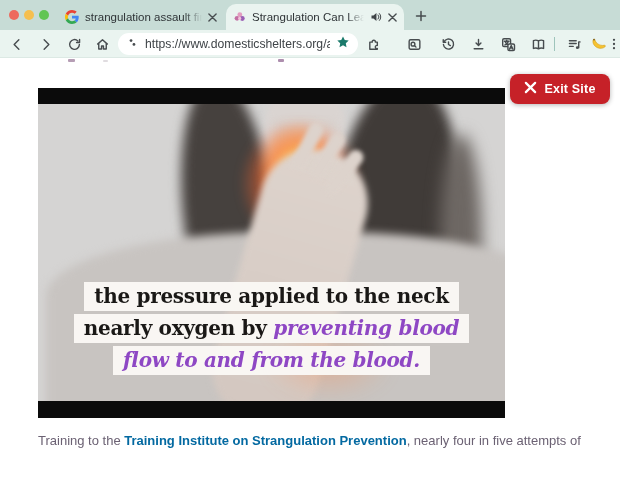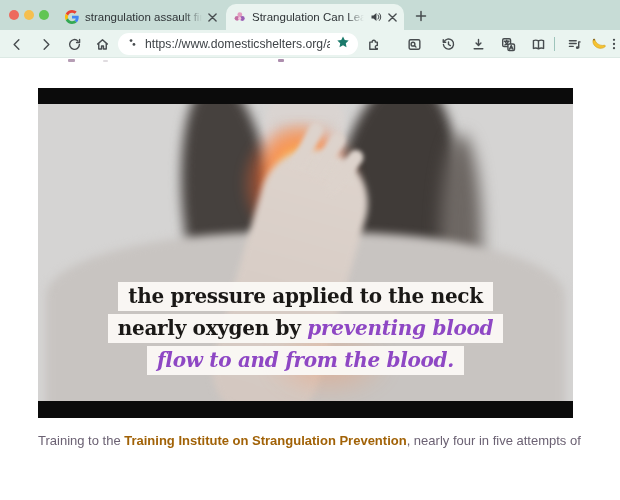--- a/index.html
+++ b/index.html
@@ -30,21 +30,21 @@
   .urlbar { position: absolute; left: 118px; top: 3px; width: 240px; height: 22px;
             background: #fff; border-radius: 11px; display: flex; align-items: center;
             padding: 0 8px; gap: 6px; }
   .url-text { flex: 1; font-size: 12.2px; color: #3f4448; white-space: nowrap; overflow: hidden; }
   .vsep { position: absolute; left: 554px; top: 7px; width: 1px; height: 14px; background: #9ec4bb; }
 
   
   .content { position: relative; height: 442px; background: #fff; }
   .remnant span { position: absolute; border-radius: 1px; opacity: .8; }
 
-  .video { position: absolute; left: 38px; top: 30px; width: 535px; height: 330px; }
+  .video { position: absolute; left: 38px; top: 30px; width: 467px; height: 330px; }
   .bar { width: 100%; background: #0b0b0b; } .bar.top { height: 16px; } .bar.bottom { height: 17px; }
   .photo { position: relative; height: 297px; background: #d5d4d3; overflow: hidden; }
   .photo div { position: absolute; }
   .hairL { left: 146px; top: -24px; width: 92px; height: 290px; background: #46413e;
            border-radius: 46% 54% 42% 58%; filter: blur(6px); transform: rotate(-5deg); }
   .hairR { left: 292px; top: -26px; width: 128px; height: 300px; background: #403b38;
            border-radius: 52% 48% 55% 45%; filter: blur(6px); transform: rotate(5deg); }
   .hairR2 { left: 402px; top: 30px; width: 42px; height: 210px; background: #6d6763;
             border-radius: 50%; filter: blur(8px); }
   .torso { left: 8px; top: 128px; width: 519px; height: 200px; background: #c8c4c1;
@@ -74,21 +74,21 @@
              line-height: 23px; letter-spacing: -0.3px; color: #1a1816; white-space: pre; }
   .cap-purple { color: #8e47c4; font-style: italic; }
 
   .exit { position: absolute; left: 510px; top: 16px; width: 100px; height: 30px; z-index: 20;
           background: #c62128; border-radius: 8px; display: flex; align-items: center;
           justify-content: center; gap: 7px; box-shadow: 0 1px 5px rgba(0,0,0,.3); cursor: pointer; }
   .exit-label { color: #fff; font-size: 12.5px; font-weight: 700; letter-spacing: .2px; }
 
   .para { position: absolute; left: 38px; top: 373px; width: 552px;
           font-size: 13px; line-height: 20px; color: #6b6173; }
-  .para b { color: #a16207; font-weight: 700; }
+  .para b { color: #0369a1; font-weight: 700; }
 </style>
 </head>
 <body>
 
 <div>
 
   <div class="tabstrip">
     <div class="traffic">
       <span class="tl red"></span>
       <span class="tl yellow"></span>
@@ -275,18 +275,26 @@
             <span class="cap-box"><span>nearly oxygen by </span><span class="cap-purple">preventing blood</span></span>
           </div>
           <div class="cap-line">
             <span class="cap-box"><span class="cap-purple">flow to and from the blood.</span></span>
           </div>
         </div>
       </div>
       <div class="bar bottom"></div>
     </div>
 
+    <div class="exit">
+      <span>
+        <svg width="13" height="13" viewBox="0 0 14 14">
+            <path d="M2 2l10 10M12 2L2 12" stroke="#fff" stroke-width="2.4" stroke-linecap="round"></path>
+          </svg>
+      </span>
+      <span class="exit-label">Exit Site</span>
+    </div>
 
     <div class="para">
       <div><span>Training to the </span><b>Training Institute on Strangulation Prevention</b><span>, nearly four in five attempts of</span></div>
     </div>
   </div>
 </div>
 
 </body></html>

